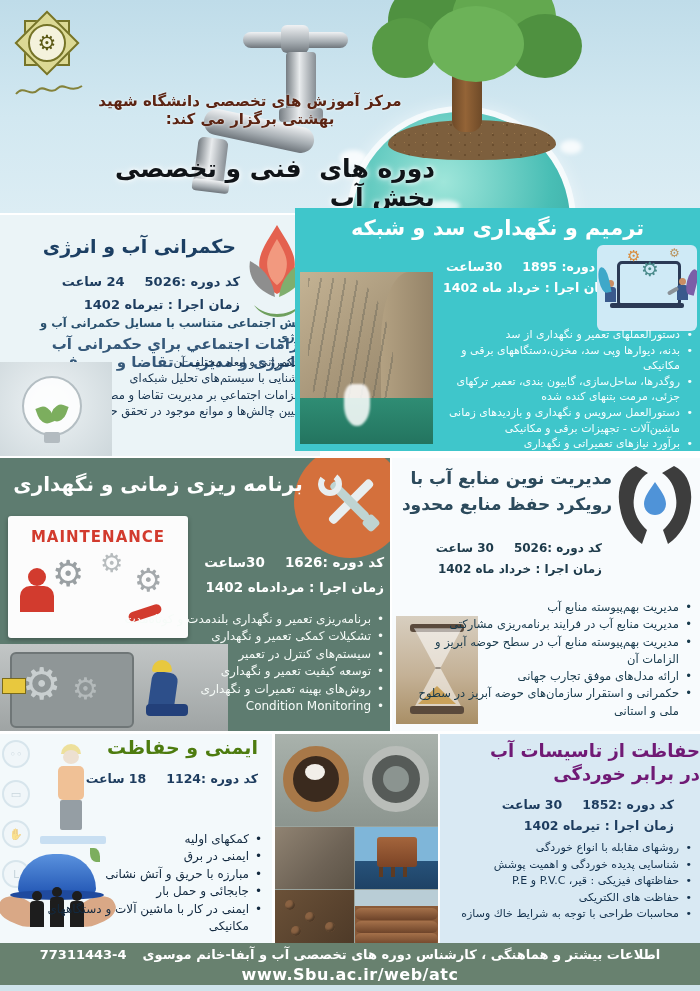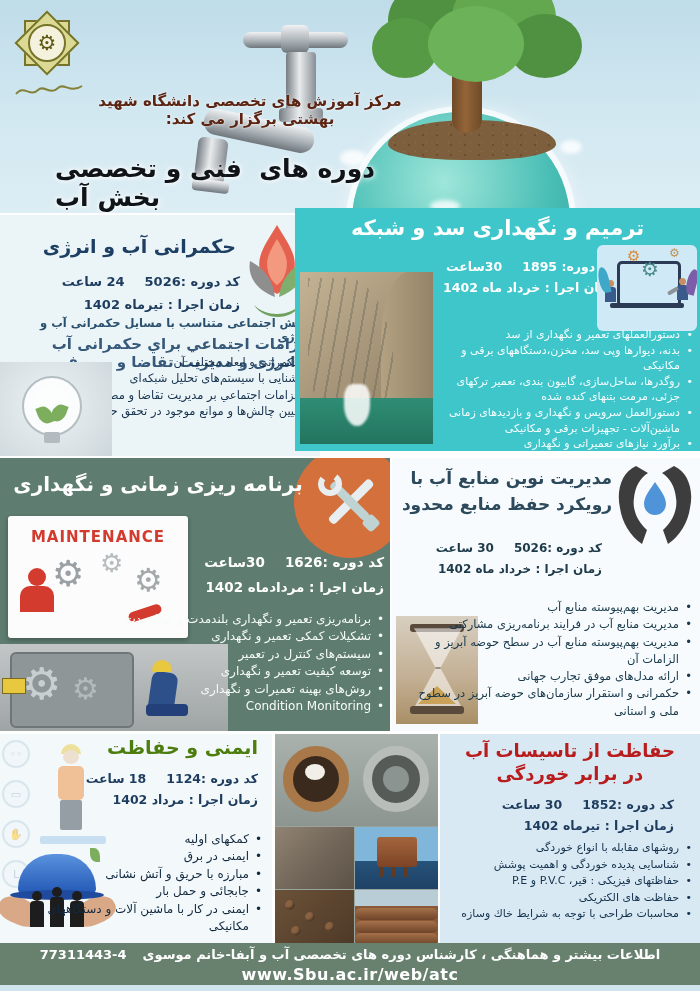--- a/index.html
+++ b/index.html
@@ -18,21 +18,21 @@
     border-radius:50% 50% 45% 45% / 62% 62% 40% 40%;
     background-image:radial-gradient(#6a4e2f 12%,transparent 13%),radial-gradient(#96744a 10%,transparent 11%);
     background-size:14px 10px,11px 9px;}
   .trunk{position:absolute;left:452px;top:58px;width:30px;height:74px;border-radius:6px 6px 12px 12px;
     background:linear-gradient(90deg,#6e4a28,#946437 45%,#6e4a28);}
   .leaf-ball{position:absolute;border-radius:50%;}
   .f-metal-v{background:linear-gradient(90deg,#757c82,#e8ebed 45%,#878e94);}
   .f-metal-h{background:linear-gradient(180deg,#f0f2f4,#a6adb2 60%,#6f767c);}
   .org-line{position:absolute;left:70px;top:92px;width:360px;text-align:center;direction:rtl;
     font-size:15px;font-weight:bold;color:#5b2413;text-shadow:0 0 3px rgba(255,255,255,.85);}
-  .main-title{position:absolute;left:55px;top:154px;width:380px;text-align:left;direction:rtl;
+  .main-title{position:absolute;left:55px;top:154px;width:380px;text-align:right;direction:rtl;
     font-size:25px;font-weight:bold;color:#101418;white-space:pre-wrap;
     text-shadow:0 0 4px rgba(255,255,255,.95),0 0 9px rgba(255,255,255,.8);}
   .star-logo{position:absolute;left:14px;top:10px;width:66px;height:66px;}
   .star-sq{position:absolute;inset:10px;background:#dcd994;border:2px solid #767428;}
   .star-sq.rot{transform:rotate(45deg);}
   .star-core{position:absolute;left:50%;top:50%;transform:translate(-50%,-50%);width:34px;height:34px;
     border-radius:50%;background:#f4f2dc;border:2px solid #767428;display:flex;align-items:center;justify-content:center;
     font-size:21px;color:#5c5a16;line-height:1;}
   .sbu-logo{position:absolute;right:16px;top:4px;width:62px;height:66px;background:#ece7d0;
     border:2px solid #4e7e52;box-sizing:border-box;padding:3px;}
@@ -148,22 +148,22 @@
   .t4{left:0;top:156px;width:79px;height:53px;background:linear-gradient(135deg,#6b5138,#4e3a28);}
   .bolt{position:absolute;width:10px;height:10px;border-radius:50%;background:#8a6242;box-shadow:inset -2px -2px 2px #4e3a28;}
   .t5{left:80px;top:156px;width:83px;height:53px;
     background:linear-gradient(180deg,#b9cdd6 0 30%,#8a5a38 30%),
       repeating-linear-gradient(180deg,transparent 0 16px,rgba(0,0,0,.25) 16px 18px);}
   .pipe-row{position:absolute;left:0;width:83px;height:12px;border-radius:6px;
     background:linear-gradient(180deg,#a5714a,#6e442a);}
 
   
   .card-corr{position:absolute;left:440px;top:734px;width:260px;height:209px;background:#d9e9f3;overflow:hidden;}
-  .corr-title{position:absolute;left:0;right:0;top:5px;text-align:center;direction:rtl;font-size:18px;
-    font-weight:bold;color:#b91c1c;line-height:1.3;}
+  .corr-title{position:absolute;left:0;right:0;top:5px;text-align:right;direction:rtl;font-size:18px;
+    font-weight:bold;color:#701a75;line-height:1.3;}
   .corr-info{position:absolute;right:26px;top:60px;font-size:12.5px;font-weight:bold;color:#1d3c5e;line-height:1.7;}
   .corr-bullets{position:absolute;right:8px;top:106px;width:246px;font-size:11px;color:#14324e;line-height:1.5;}
 
   
   .footer{position:absolute;left:0;top:943px;width:700px;height:42px;background:#68816f;color:#fff;}
   .footer-line1{position:absolute;left:0;right:0;top:4px;display:flex;direction:rtl;justify-content:center;gap:16px;
     font-size:13px;font-weight:bold;white-space:nowrap;}
   .footer-line2{position:absolute;left:0;right:0;top:22px;text-align:center;font-size:16px;font-weight:bold;letter-spacing:.5px;}
   .bottom-strip{position:absolute;left:0;top:985px;width:700px;height:6px;background:#cfe4ec;}
 </style>
@@ -371,21 +371,20 @@
       <div class="ppe-worker-vest"></div>
       <div class="ppe-worker-legs"></div>
       <div class="ppe-bar"></div>
     </div>
     <div class="safety-title rtl">ایمنی و حفاظت</div>
     <div class="safety-info rtl">
       <div class="info-line">
         <span>کد دوره :1124</span>
         <span>18 ساعت</span>
       </div>
-      <div>زمان اجرا : مرداد 1402</div>
     </div>
     <ul class="bullets safety-bullets">
       <li>کمکهای اولیه</li>
       <li>ایمنی در برق</li>
       <li>مبارزه با حریق و آتش نشانی</li>
       <li>جابجائی و حمل بار</li>
       <li>ایمنی در کار با ماشین آلات و دستگاههای مکانیکی</li>
     </ul>
     <div class="helmet-img">
       <div class="hand-shape" style="left:-4px;top:52px;transform:rotate(24deg);"></div>

